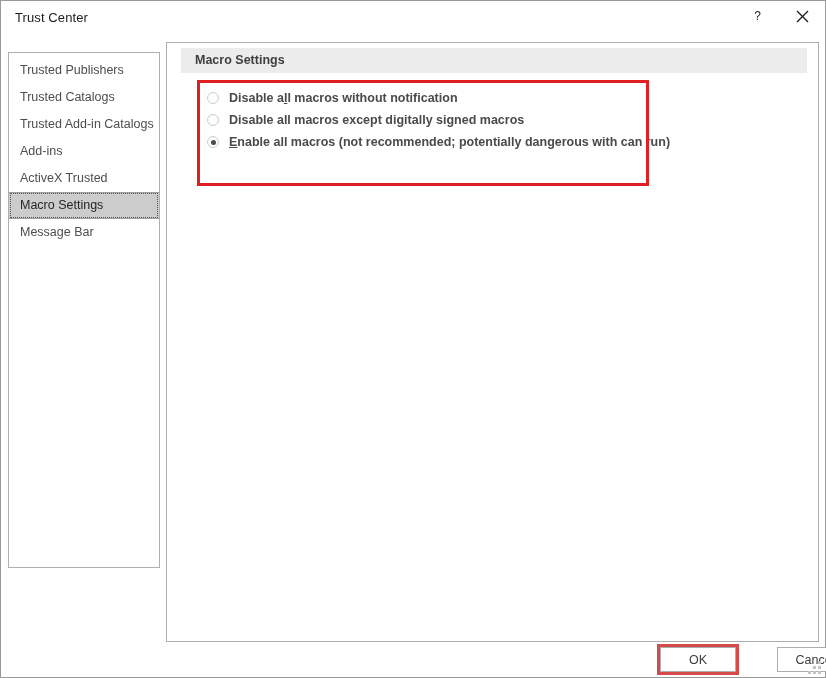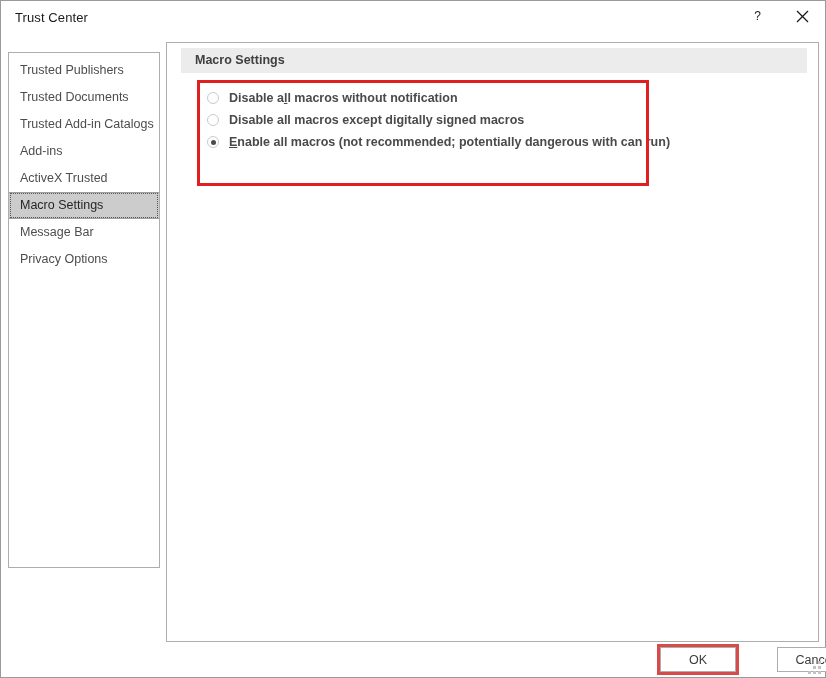--- a/index.html
+++ b/index.html
@@ -244,27 +244,26 @@
         <svg width="13" height="13" viewBox="0 0 13 13">
           <line x1="1" y1="1" x2="12" y2="12" stroke="#1a1a1a" stroke-width="1.2"></line>
           <line x1="12" y1="1" x2="1" y2="12" stroke="#1a1a1a" stroke-width="1.2"></line>
         </svg>
       </div>
     </div>
   </div>
 
   <div class="sidebar">
     <div class="side-item">Trusted Publishers</div>
-    <div class="side-item">Trusted Documents</div>
+    <div class="side-item">Trusted Catalogs</div>
     <div class="side-item">Trusted Add-in Catalogs</div>
     <div class="side-item">Add-ins</div>
     <div class="side-item">ActiveX Trusted</div>
     <div class="side-item selected">Macro Settings</div>
     <div class="side-item">Message Bar</div>
-    <div class="side-item">Privacy Options</div>
   </div>
 
   <div class="main">
     <div class="section-header">Macro Settings</div>
 
     <div class="radio-group">
 
       <div class="radio-row">
         <span class="radio-dot"></span>
         <span class="radio-label"><span>Disable a</span><u>l</u><span>l macros without notification</span></span>

